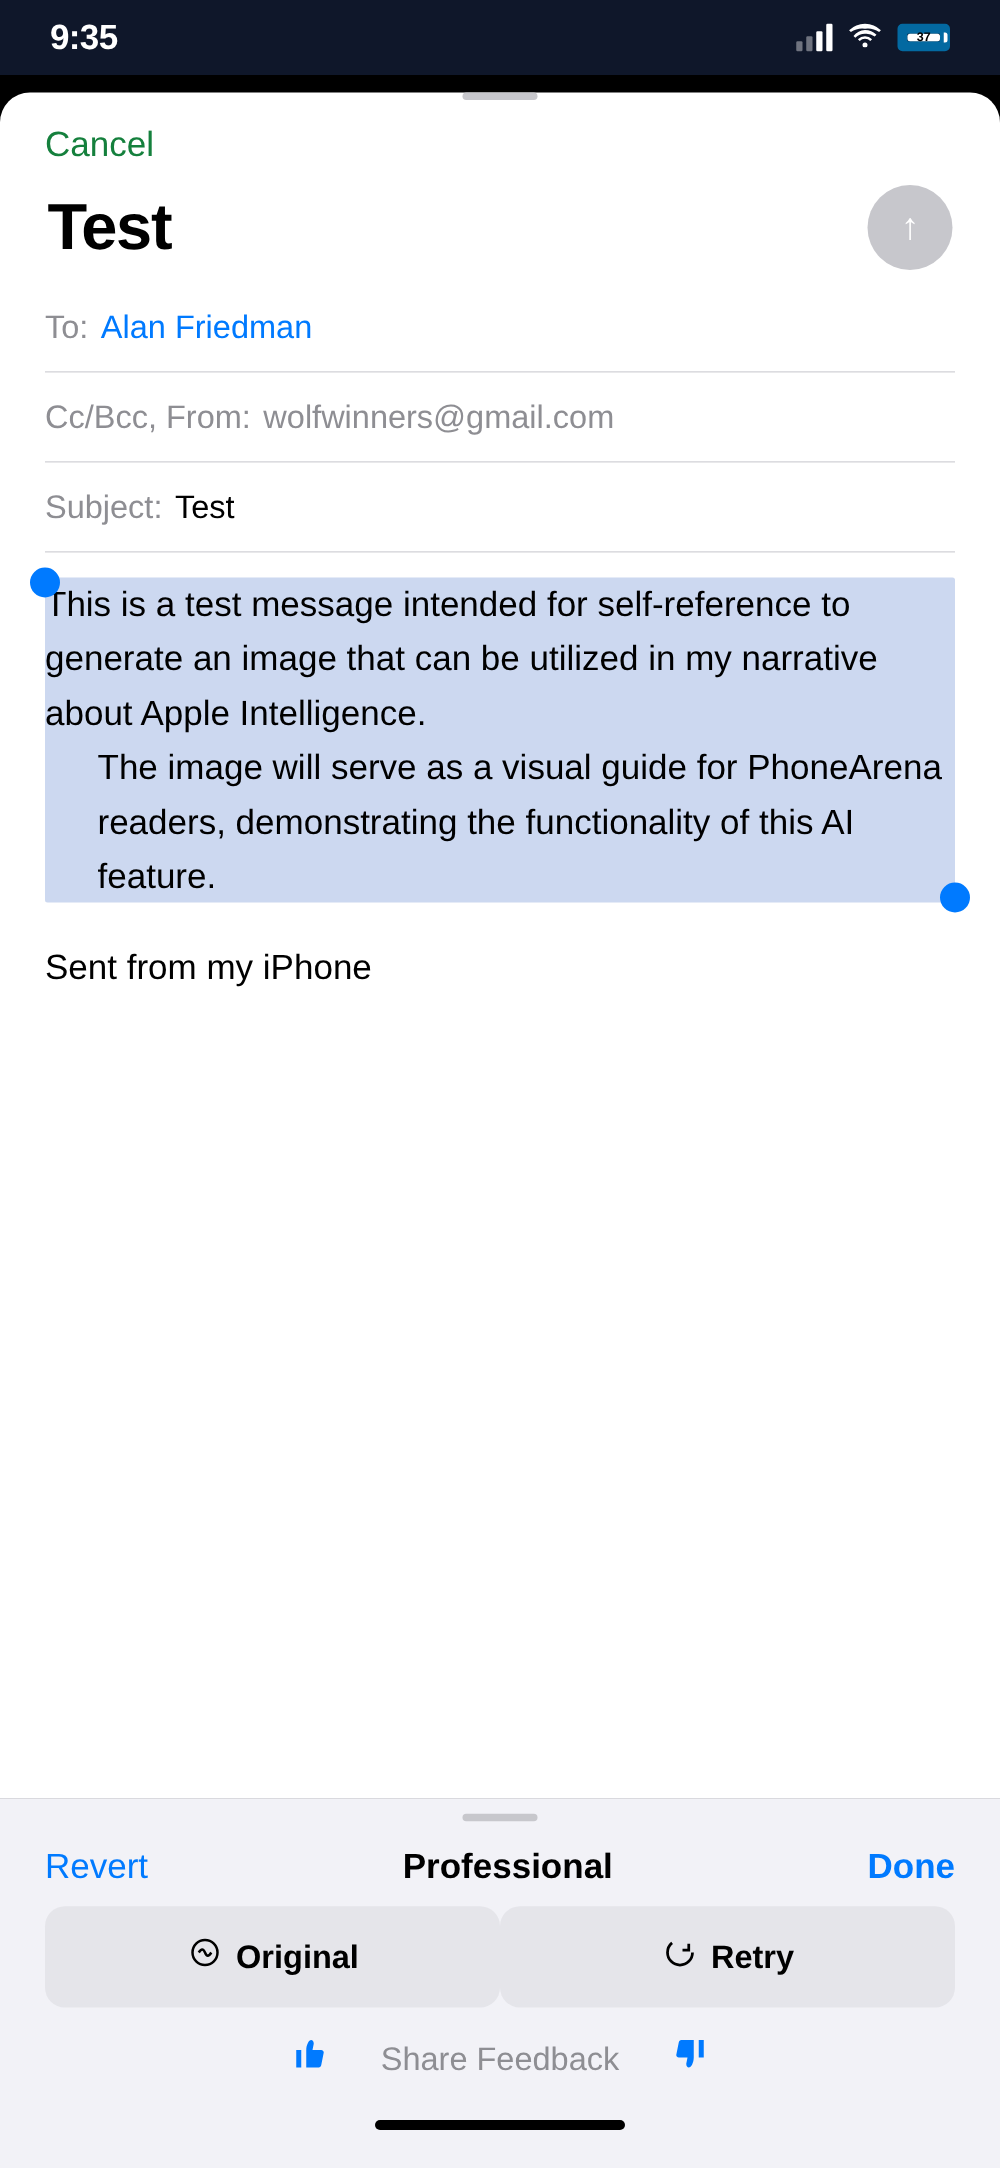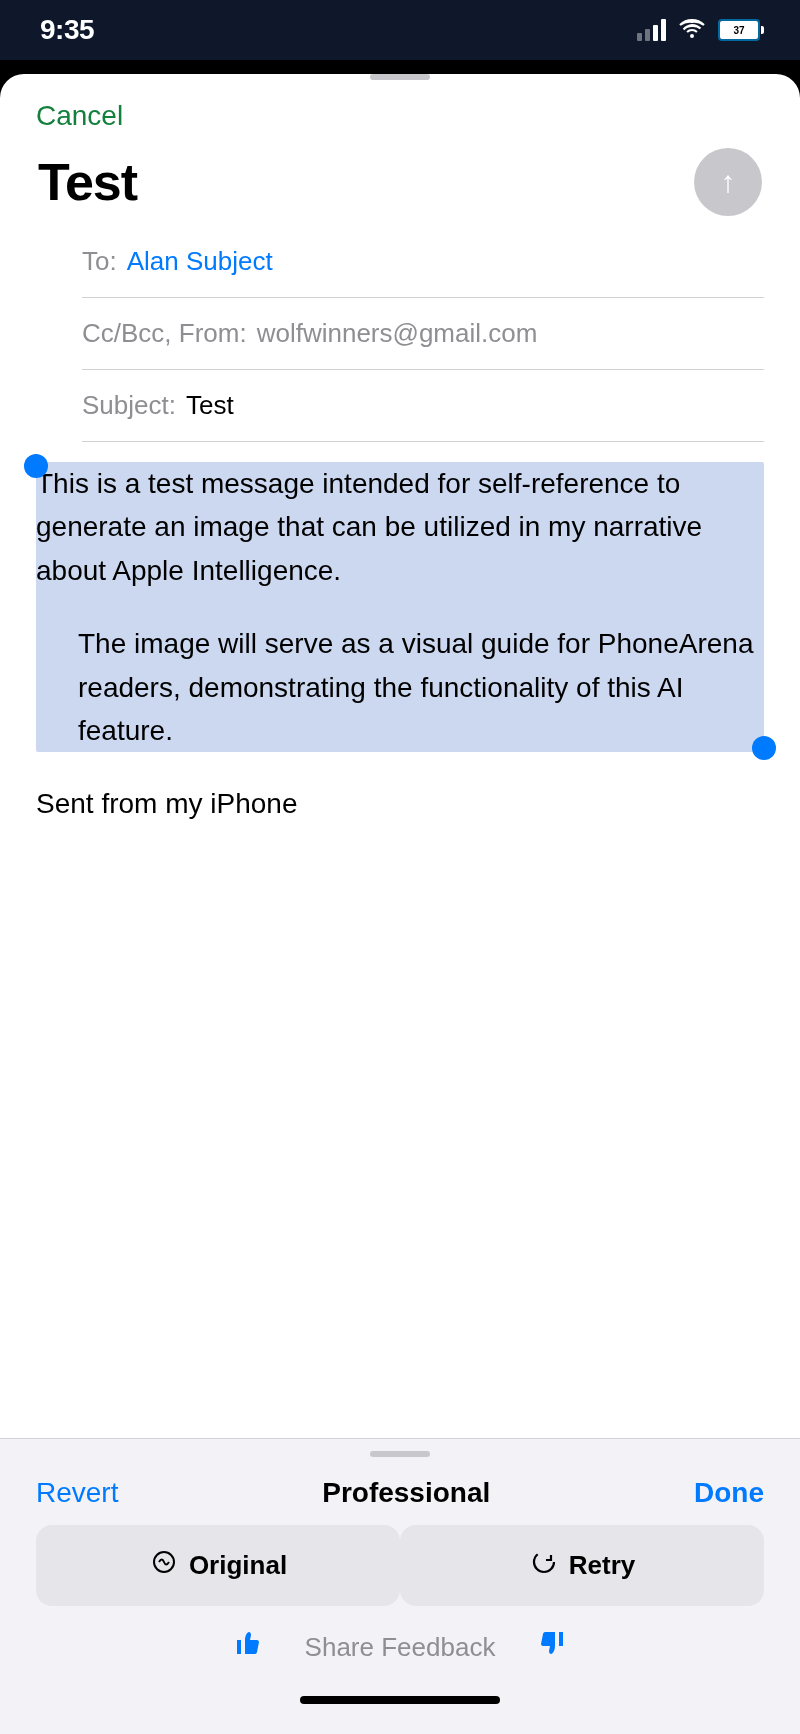--- a/index.html
+++ b/index.html
@@ -41,21 +41,21 @@
     .signal-bar {
       background: #fff;
       width: 5px;
       border-radius: 1px;
     }
     .wifi-icon {
       color: #fff;
       font-size: 22px;
     }
     .battery-icon {
-      border: 2px solid #0369a1;
+      border: 8px solid #0369a1;
       border-radius: 4px;
       width: 42px;
       height: 22px;
       display: flex;
       align-items: center;
       padding: 2px;
       position: relative;
     }
     .battery-icon::after {
       content: '';
@@ -146,21 +146,20 @@
 
     
     .form-fields {
       padding: 0 36px;
     }
     .field-row {
       display: flex;
       align-items: center;
       border-bottom: 1px solid #d1d1d6;
       padding: 20px 0;
-      margin-left: 46px;
     }
     .field-label {
       color: #8e8e93;
       font-size: 26px;
       margin-right: 10px;
       white-space: nowrap;
     }
     .field-value {
       color: #007AFF;
       font-size: 26px;
@@ -204,21 +203,20 @@
       background: #007AFF;
       border-radius: 50%;
       z-index: 10;
     }
     .email-body-text {
       font-size: 28px;
       line-height: 1.55;
       color: #000;
     }
     .email-body-text p {
-      margin-bottom: 30px;
     }
     .email-body-text p:last-child {
       margin-bottom: 0;
       padding-left: 42px;
     }
     .sent-from {
       font-size: 28px;
       color: #000;
       margin-top: 30px;
       line-height: 1.55;
@@ -346,21 +344,21 @@
       <span class="email-title">Test</span>
       <button class="send-button">
         <span class="send-arrow">↑</span>
       </button>
     </div>
   </div>
 
   <div class="form-fields">
     <div class="field-row">
       <span class="field-label">To:</span>
-      <span class="field-value">Alan Subject</span>
+      <span class="field-value">Alan Friedman</span>
     </div>
     <div class="field-row">
       <span class="field-label">Cc/Bcc, From:</span>
       <span class="field-value-gray">wolfwinners@gmail.com</span>
     </div>
     <div class="field-row">
       <span class="field-label">Subject:</span>
       <span class="field-value-black">Test</span>
     </div>
   </div>

